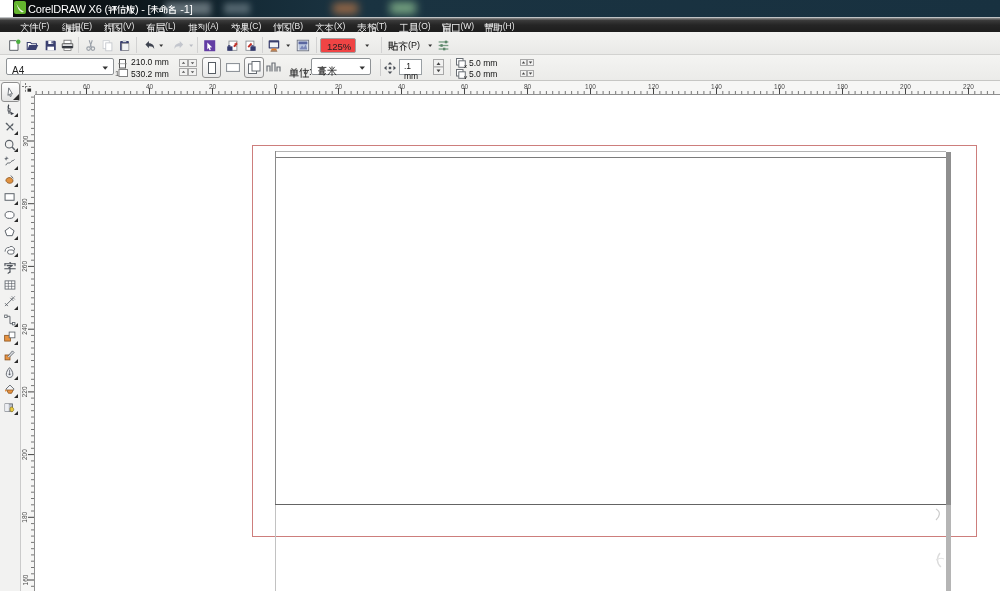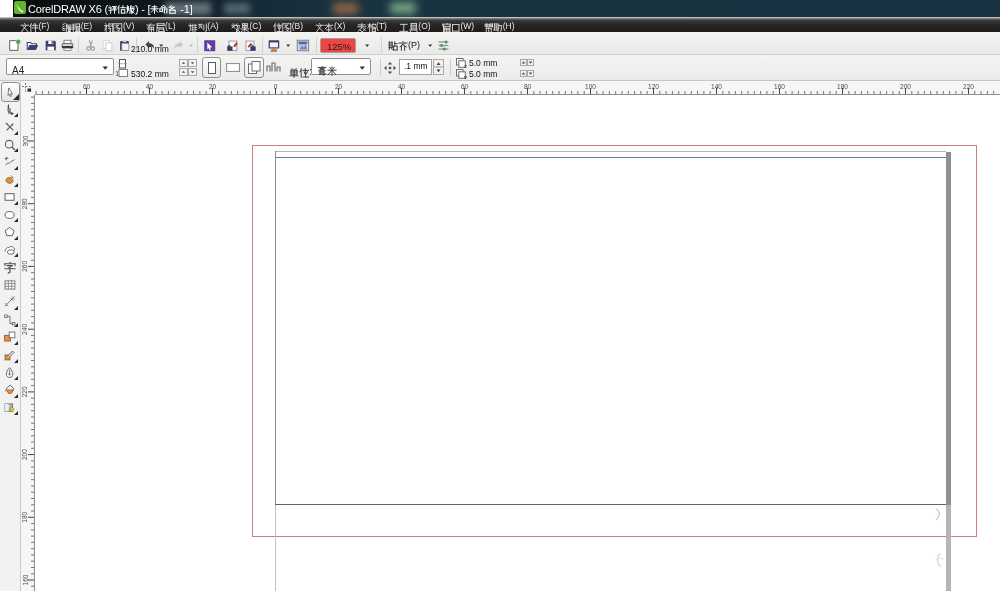--- a/index.html
+++ b/index.html
@@ -591,21 +591,21 @@
       <path d="M0.5 3.5 L6 3.5 L3.2 6.8 Z" fill="#333"></path>
     </svg></div>
 <svg width="12" height="10" viewBox="0 0 12 10" style="position:absolute;left:117px;top:59px">
     <rect x="2.5" y="0.5" width="6" height="8.5" fill="#fff" stroke="#555" stroke-width="1"></rect>
     <path d="M1 4.7 L10 4.7" stroke="#888" stroke-width="0.7"></path>
   </svg>
 <svg width="13" height="10" viewBox="0 0 13 10" style="position:absolute;left:115px;top:68px">
     <text x="0" y="8" font-size="7.5" fill="#555">1</text>
     <rect x="4" y="1.5" width="8.5" height="7" fill="#fff" stroke="#808080" stroke-width="1"></rect>
   </svg>
-<div style="position:absolute;left:131px;top:44px;font-size:8.5px;color:#111">210.0 mm</div>
+<div style="position:absolute;left:131px;top:57px;font-size:8.5px;color:#111">210.0 mm</div>
 <div style="position:absolute;left:131px;top:69px;font-size:8.5px;color:#111">530.2 mm</div>
 <svg width="18" height="8" style="position:absolute;left:179px;top:59px">
     <rect x="0.5" y="0.5" width="8" height="7" fill="#f2f2f1" stroke="#a8a8a8"></rect>
     <rect x="9.5" y="0.5" width="8" height="7" fill="#f2f2f1" stroke="#a8a8a8"></rect>
     <path d="M2.8 4.8 L6.2 4.8 L4.5 2.8 Z" fill="#555"></path>
     <path d="M11.8 3.2 L15.2 3.2 L13.5 5.2 Z" fill="#555"></path>
   </svg>
 <svg width="18" height="8" style="position:absolute;left:179px;top:68px">
     <rect x="0.5" y="0.5" width="8" height="7" fill="#f2f2f1" stroke="#a8a8a8"></rect>
     <rect x="9.5" y="0.5" width="8" height="7" fill="#f2f2f1" stroke="#a8a8a8"></rect>
@@ -680,21 +680,21 @@
         <polyline points="56,48 88,88"></polyline>
       </g>
     </svg><svg width="7" height="9" style="position:absolute;right:4px;top:4px">
       <path d="M0.5 3.5 L6 3.5 L3.2 6.8 Z" fill="#333"></path>
     </svg></div>
 <div class="psep" style="left:380px"></div>
 <svg width="12" height="12" viewBox="0 0 13 13" style="position:absolute;left:384px;top:61.5px">
     <path d="M6.5 0 L9 2.8 L4 2.8 Z M6.5 13 L9 10.2 L4 10.2 Z M0 6.5 L2.8 4 L2.8 9 Z M13 6.5 L10.2 4 L10.2 9 Z" fill="#4a4f57"></path>
     <rect x="5.2" y="5.2" width="2.6" height="2.6" fill="#4a4f57"></rect>
   </svg>
-<div style="position:absolute;left:399px;top:59px;width:33px;height:16px;background:#fff;border:1px solid #9aa0a4;box-sizing:border-box;font-size:8.5px;color:#111;padding:1px 0 0 4px">.1 mm</div>
+<div style="position:absolute;left:399px;top:59px;width:23px;height:16px;background:#fff;border:1px solid #9aa0a4;box-sizing:border-box;font-size:8.5px;color:#111;padding:1px 0 0 4px">.1 mm</div>
 <svg width="11" height="16" style="position:absolute;left:433px;top:59px">
     <rect x="0.5" y="0.5" width="10" height="7.5" fill="#f2f2f1" stroke="#a8a8a8"></rect>
     <rect x="0.5" y="8" width="10" height="7.5" fill="#f2f2f1" stroke="#a8a8a8"></rect>
     <path d="M3.5 6 L7.5 6 L5.5 3.2 Z" fill="#444"></path>
     <path d="M3.5 10.5 L7.5 10.5 L5.5 13.3 Z" fill="#444"></path>
   </svg>
 <div class="psep" style="left:450px"></div>
 <svg width="12" height="10" style="position:absolute;left:456px;top:58px">
     <rect x="0.5" y="0.5" width="6.5" height="6.5" fill="#fff" stroke="#6a6f75" stroke-width="1"></rect>
     <rect x="2.8" y="2.8" width="6.5" height="6.5" fill="#fff" stroke="#6a6f75" stroke-width="1"></rect>

